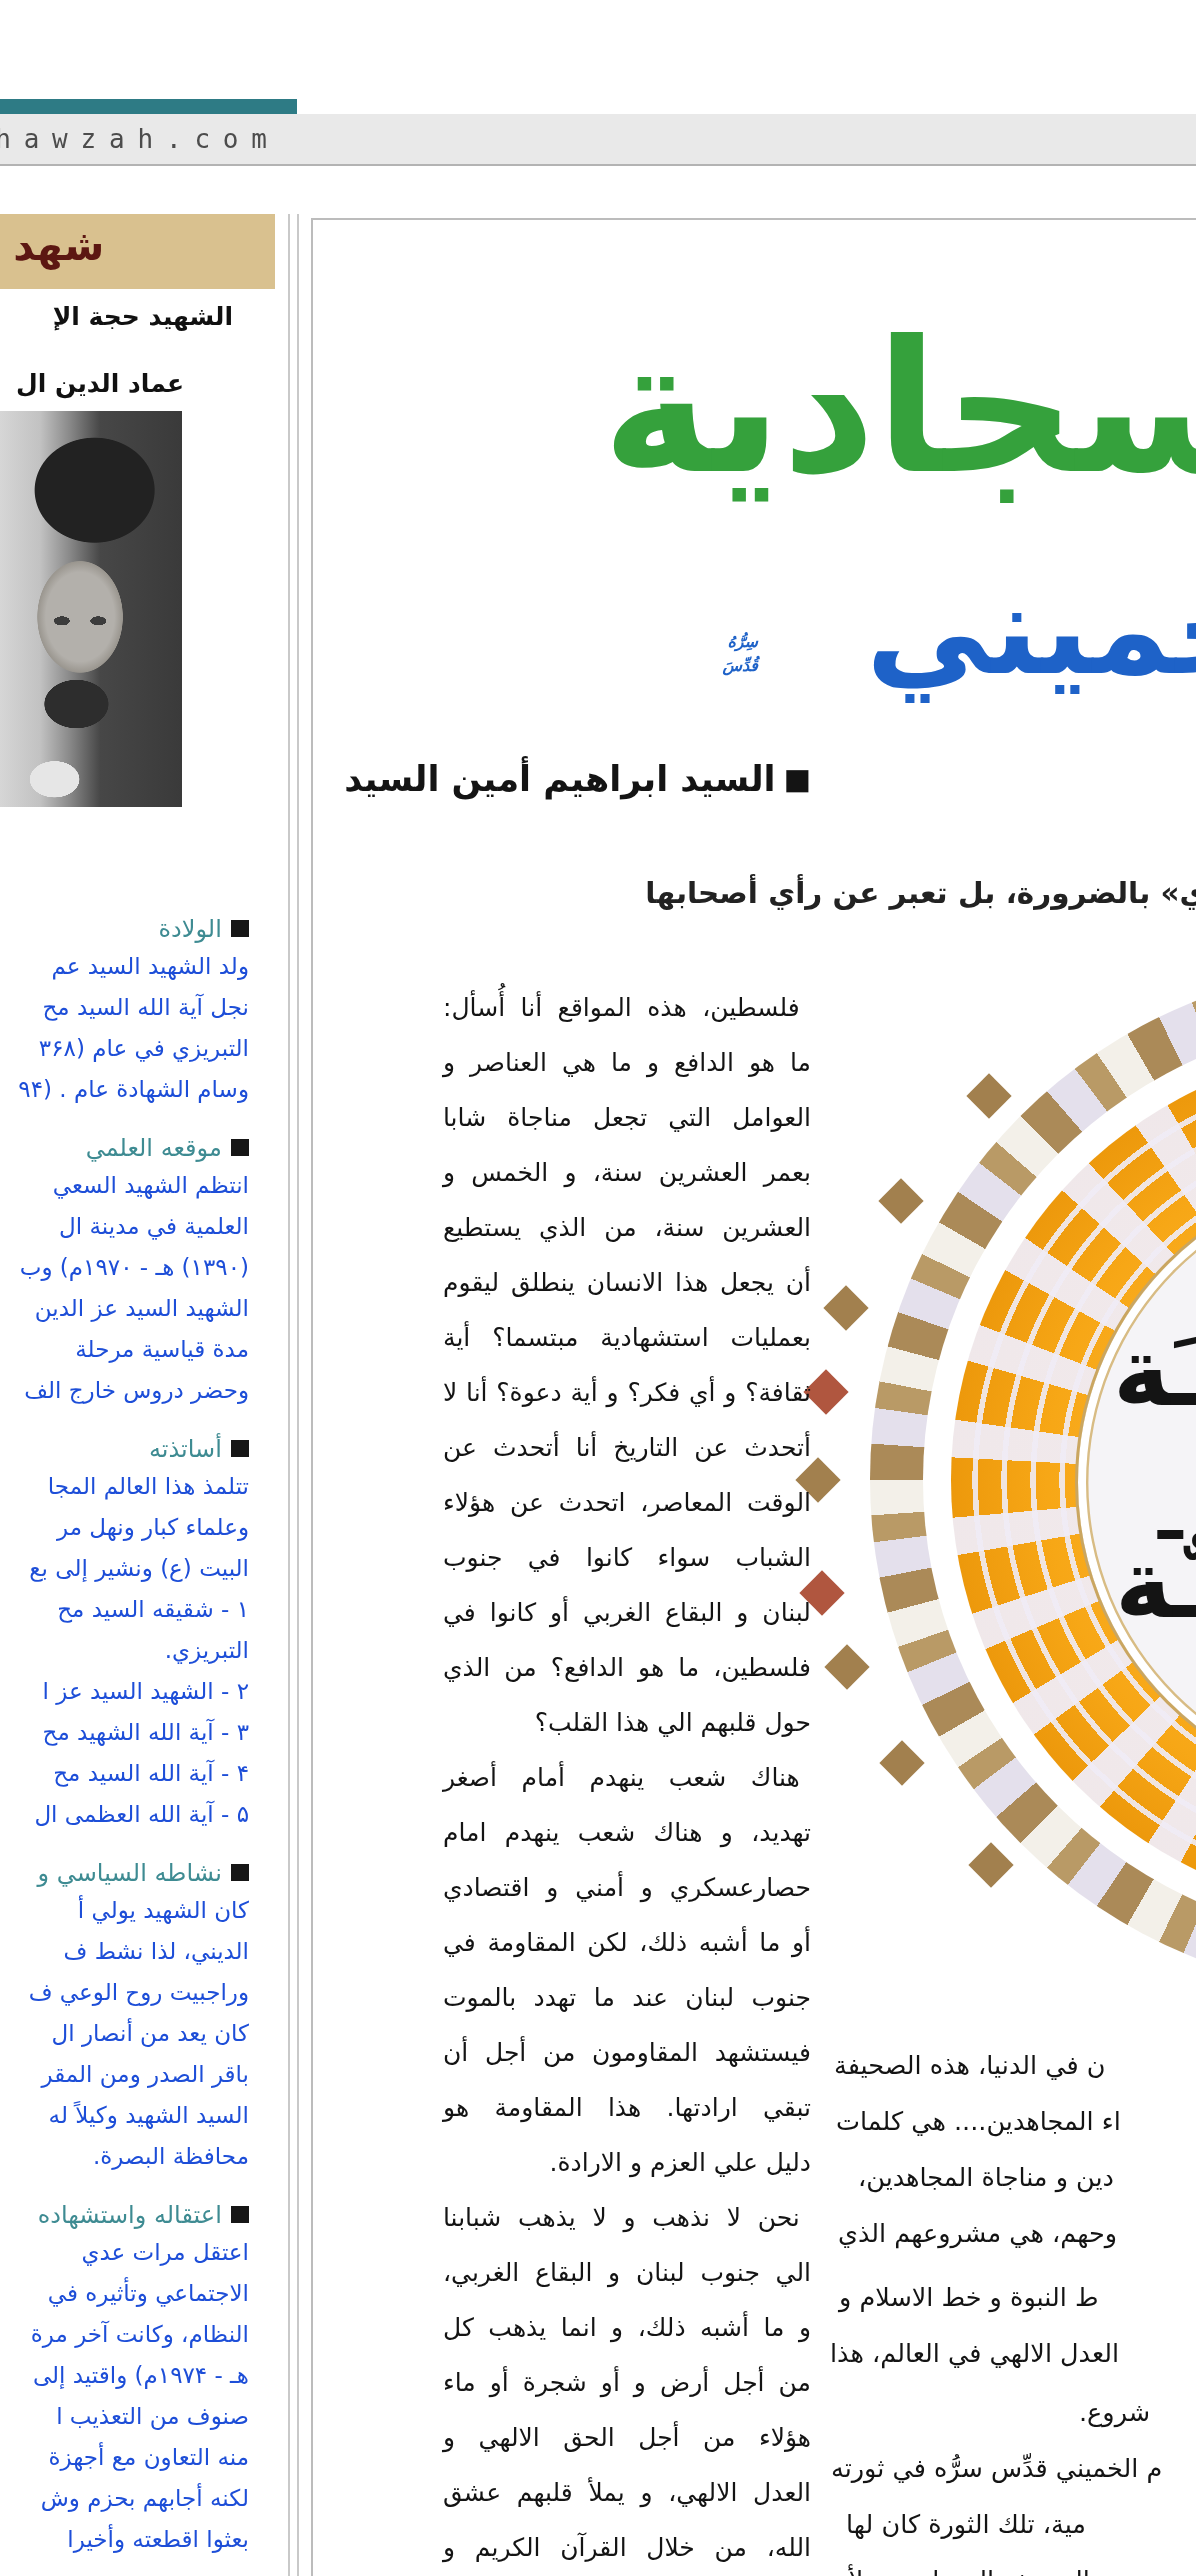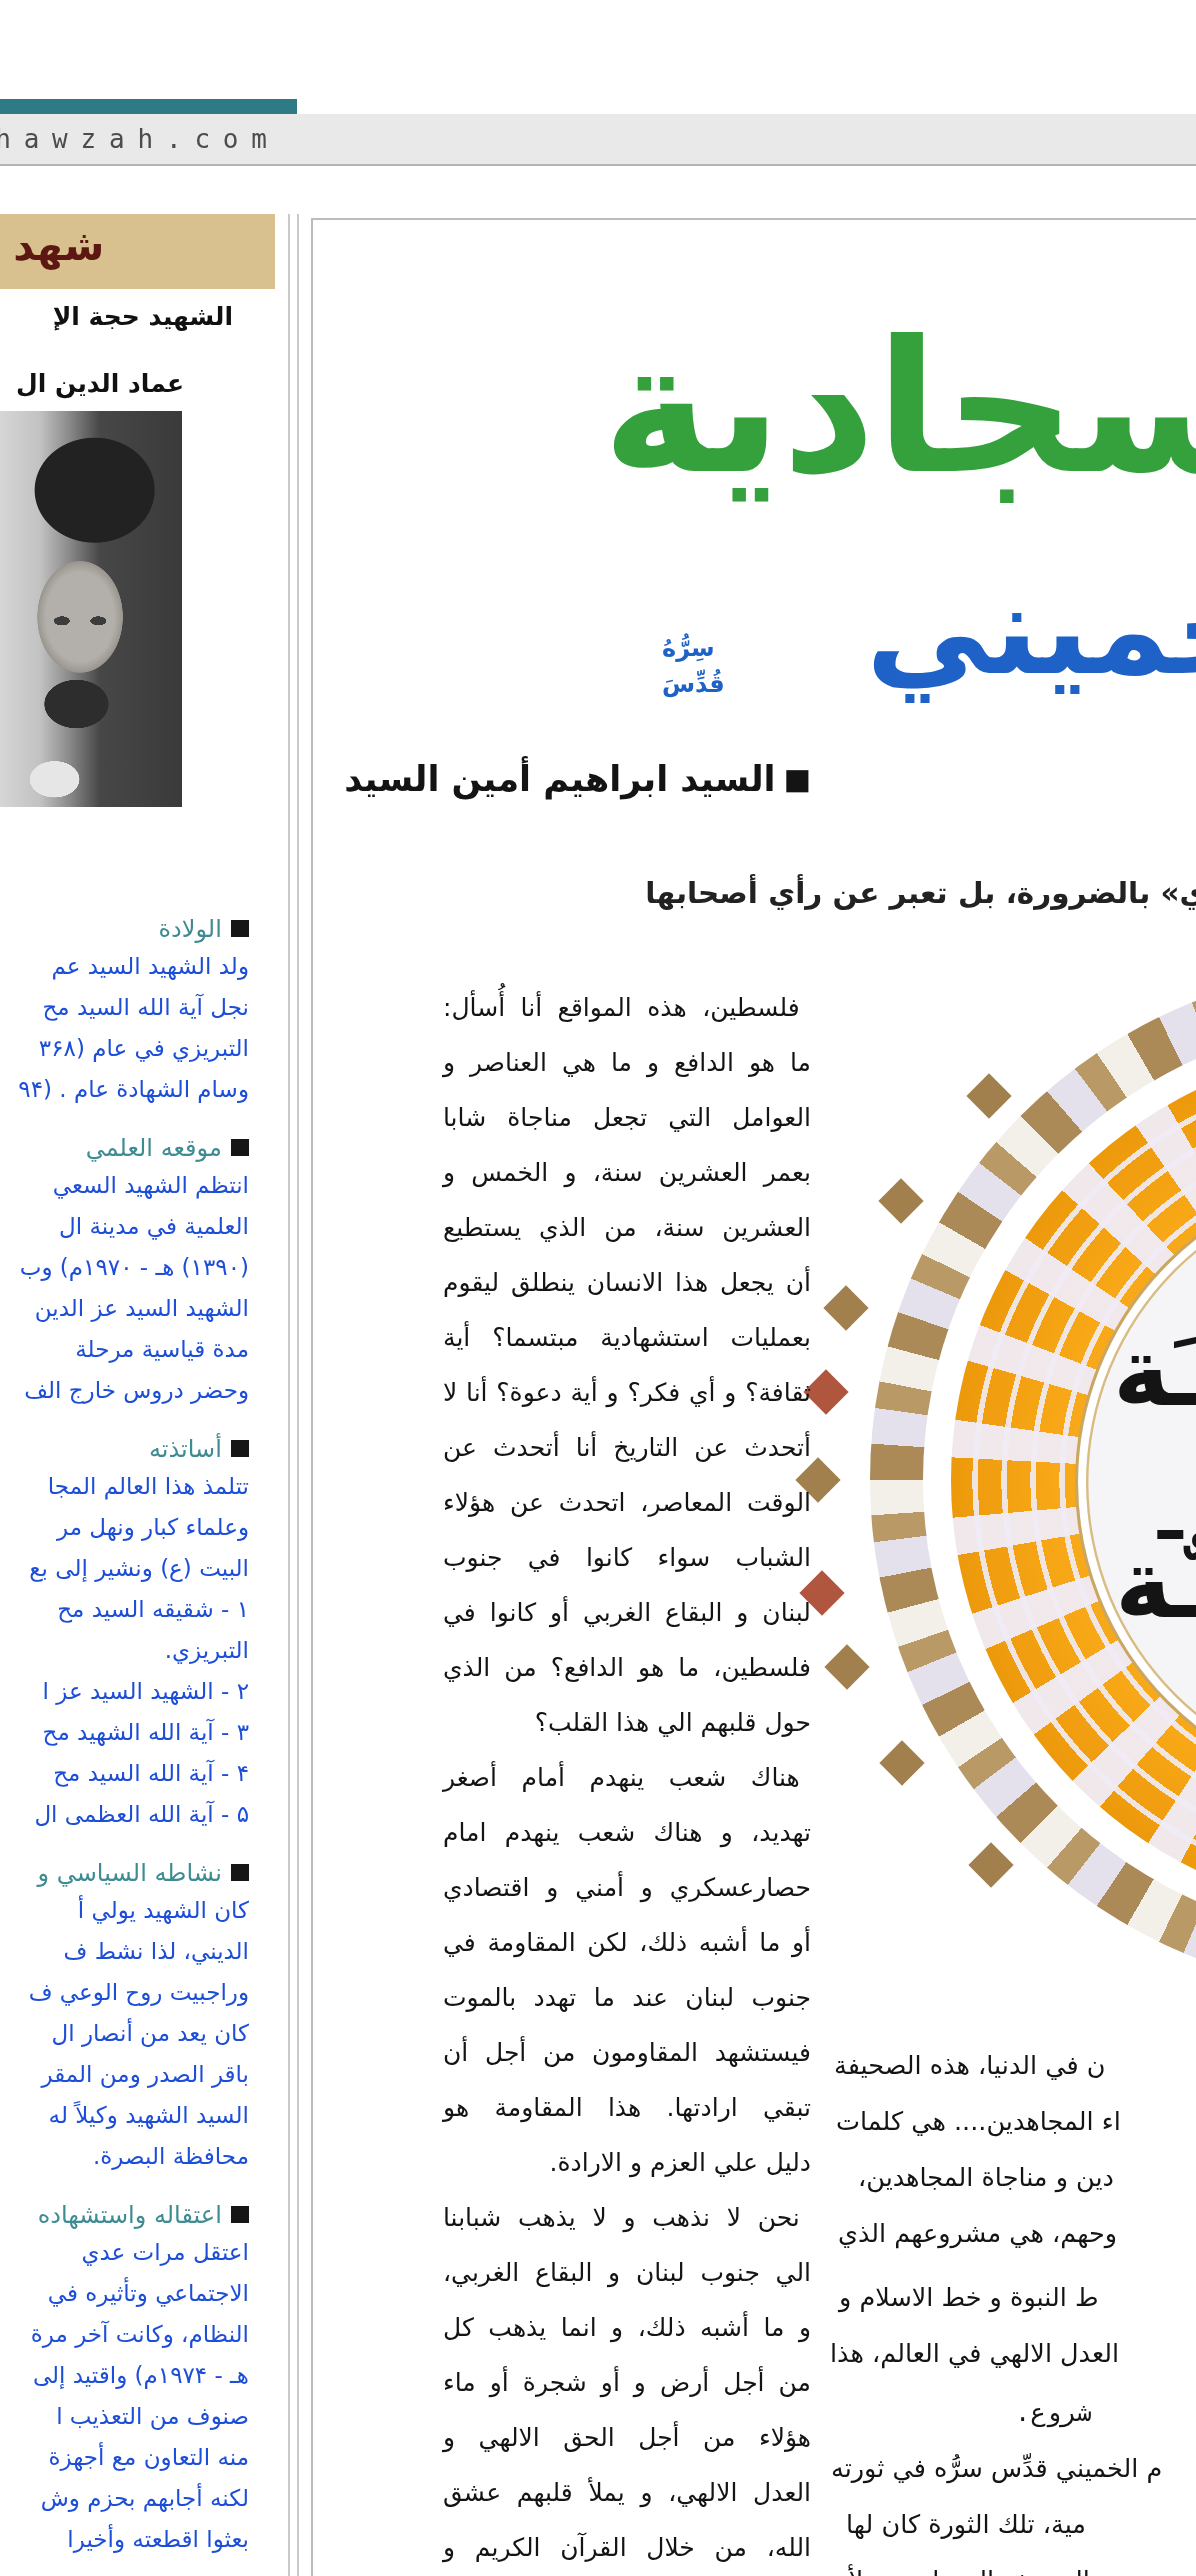--- a/index.html
+++ b/index.html
@@ -39,22 +39,22 @@
             font-size:24px;white-space:nowrap;}
   .sq{width:17.6px;height:17.6px;background:#161616;display:inline-block;margin-left:9.6px;flex:0 0 auto;}
   .sline{height:41px;line-height:41px;font-size:23px;color:#1d4ed8;direction:rtl;
          white-space:nowrap;text-align:right;}
 
   
   #green-title{left:602px;top:307px;font-size:183px;font-weight:bold;color:#35a13c;
                white-space:nowrap;direction:rtl;line-height:1.1;}
   #blue-title{left:866px;top:562px;font-size:124px;font-weight:bold;color:#1e62c8;
               white-space:nowrap;direction:rtl;line-height:1.1;}
-  #honorific{left:662px;top:630px;width:96px;text-align:left;color:#1e62c8;
-             font-size:24px;font-weight:bold;line-height:1.5;direction:rtl;}
+  #honorific{left:662px;top:630px;width:96px;text-align:right;color:#1e62c8;
+             font-size:16px;font-weight:bold;line-height:1.5;direction:rtl;font-style:italic;}
   #author{right:386px;top:759px;display:flex;align-items:center;direction:rtl;
           font-size:35px;font-weight:bold;color:#141414;white-space:nowrap;}
   #author .bullet{font-size:29px;margin-left:8px;}
   #disclaimer{right:-9.6px;top:876px;font-size:29.5px;font-weight:bold;color:#222;
               white-space:nowrap;direction:rtl;}
 
   
   #left-col{left:443px;top:980px;width:368px;}
   .lline{height:55px;line-height:55px;font-size:25px;color:#141414;direction:rtl;
          text-align:justify;text-align-last:justify;overflow:visible;white-space:nowrap;}
@@ -238,19 +238,19 @@
       <div class="lline">العدل الالهي، و يملأ قلبهم عشق</div>
       <div class="lline">الله، من خلال القرآن الكريم و</div>
     </div>
 
   <div class="rline" style="left:834px;top:2030px;">ن في الدنيا، هذه الصحيفة</div>
   <div class="rline" style="left:836px;top:2086px;">اء المجاهدين.... هي كلمات</div>
   <div class="rline" style="left:858px;top:2142px;">دين و مناجاة المجاهدين،</div>
   <div class="rline" style="left:838px;top:2198px;">وحهم، هي مشروعهم الذي</div>
   <div class="rline" style="left:839px;top:2262px;">ط النبوة و خط الاسلام و</div>
   <div class="rline" style="left:830px;top:2318px;">العدل الالهي في العالم، هذا</div>
-  <div class="rline" style="left:1015px;top:2377px;font-family:Liberation Mono, monospace;">شروع.</div>
+  <div class="rline" style="left:1079px;top:2377px;">شروع.</div>
   <div class="rline" style="left:831px;top:2433px;">م الخميني قدِّس سرُّه في ثورته</div>
   <div class="rline" style="left:846px;top:2489px;">مية، تلك الثورة كان لها</div>
   <div class="rline" style="left:830px;top:2545px;">بالصحيفة السجادية، و لأن</div>
 
 </div>
 
 
 </body></html>

